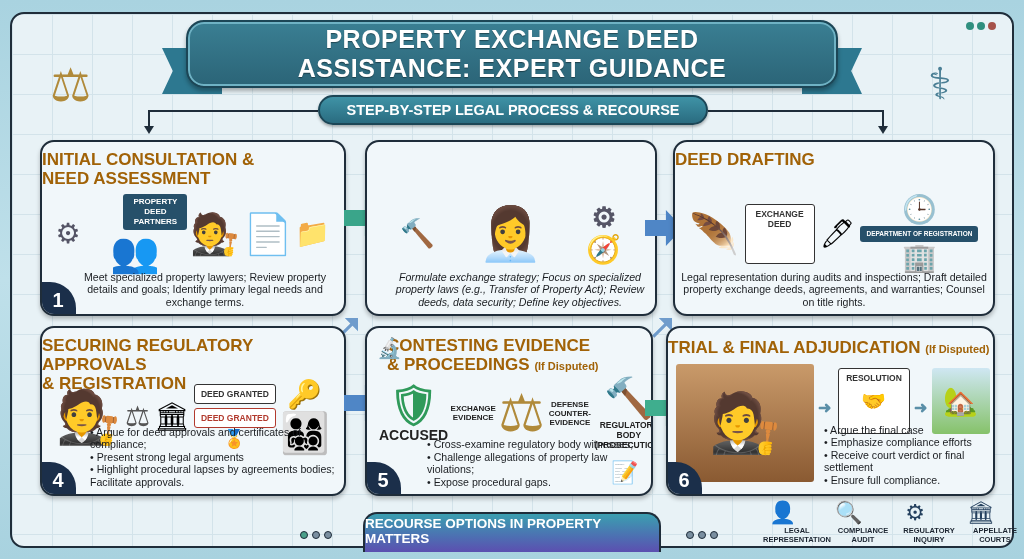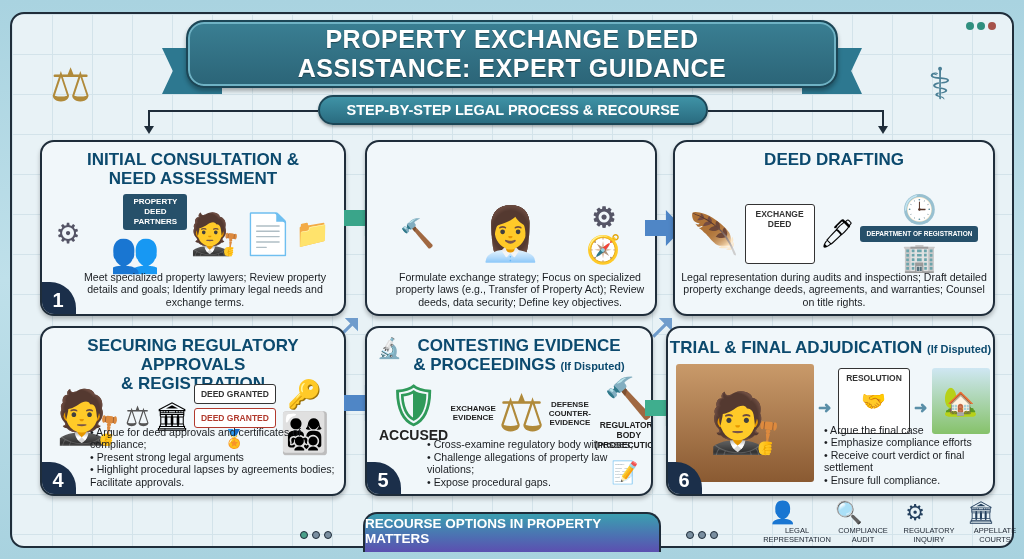--- a/index.html
+++ b/index.html
@@ -42,21 +42,21 @@
   }
   .flow-line { position: absolute; top: 110px; height: 2px; background: #1f2d3a; }
   .flow-drop { position: absolute; top: 110px; width: 2px; height: 20px; background: #1f2d3a; }
   .flow-arrowhead { position: absolute; top: 126px; width: 0; height: 0;
     border-left: 5px solid transparent; border-right: 5px solid transparent; border-top: 8px solid #1f2d3a; }
   .side-icon { position: absolute; font-size: 46px; }
   .card {
     position: absolute; background: #f1f7fa; border: 2px solid #1f2d3a; border-radius: 14px;
     box-shadow: 0 3px 4px rgba(0,0,0,.25); overflow: hidden;
   }
-  .card-title { text-align: center; font-weight: bold; color: #0c4a6e; font-size: 17px; line-height: 19px; padding-top: 8px; }
+  .card-title { font-weight: bold; color: #a16207; font-size: 17px; line-height: 19px; padding-top: 8px; }
   .card-title .small { font-size: 11px; font-weight: bold; }
   .card-desc { position: absolute; left: 30px; right: 6px; bottom: 6px; font-size: 10.6px; line-height: 12.5px; color: #1a1d21; text-align: center; }
   .card-desc.left { text-align: left; left: 48px; }
   .card-desc ul { list-style: none; }
   .card-desc li::before { content: "• "; }
   .badge {
     position: absolute; left: -2px; bottom: -2px; width: 36px; height: 34px;
     background: #1b2f4a; color: #fff; font-weight: bold; font-size: 20px;
     border-top-right-radius: 26px; display: flex; align-items: center; justify-content: center;
     padding-top: 3px;
@@ -74,21 +74,21 @@
     position: absolute; left: 363px; top: 512px; width: 298px; height: 40px;
     background: linear-gradient(180deg, #3b9fb0 0%, #4d6fb2 60%, #5c4fb0 100%);
     border: 2px solid #1f2d3a; border-bottom: none; border-radius: 14px 14px 0 0;
     color: #fff; font-weight: bold; font-size: 13.5px; display: flex; align-items: center; justify-content: center; padding-bottom: 4px;
   }
   .dots3 { position: absolute; top: 531px; display: flex; gap: 4px; }
   .dots3 span { width: 8px; height: 8px; border-radius: 50%; border: 1.5px solid #1f2d3a; background: #6aa; display: block; }
   .recourse { position: absolute; right: 14px; top: 500px; display: flex; gap: 8px; }
   .recourse .ri { display: flex; flex-direction: column; align-items: center; width: 58px; }
   .recourse .ri .g { font-size: 22px; line-height: 26px; color: #24405e; }
-  .recourse .ri .t { font-size: 7.5px; font-weight: normal; color: #1b2430; text-align: center; line-height: 9px; margin-left: 28px; }
+  .recourse .ri .t { font-size: 7.5px; font-weight: bold; color: #1b2430; text-align: center; line-height: 9px; margin-left: 28px; }
 </style>
 </head>
 <body>
 
 <div class="frame">
   <div class="win-dots">
     <span style="background:#2f8f7f"></span>
     <span style="background:#2f8f7f"></span>
     <span style="background:#a5524a"></span>
   </div>
@@ -136,21 +136,21 @@
 
 <div class="card" style="left:365px;top:140px;width:292px;height:176px;">
   <div class="illus" style="top:46px;height:92px;">
     <div class="glyph sm" style="color:#7a4a2a;">🔨</div>
     <div class="glyph lg">👩‍💼</div>
     <div class="ic">
       <div class="glyph sm" style="color:#556;">⚙</div>
       <div class="glyph sm">🧭</div>
     </div>
   </div>
-  <div class="card-desc" style="left:24px;">Formulate exchange strategy; Focus on specialized property laws (e.g., Transfer of Property Act); Review deeds, data security; Define key objectives.</div>
+  <div class="card-desc" style="left:24px;font-style:italic;">Formulate exchange strategy; Focus on specialized property laws (e.g., Transfer of Property Act); Review deeds, data security; Define key objectives.</div>
 </div>
 
 <div class="arrow-h" style="left:645px;top:210px;background:#4f86c6;"></div>
 
 <div class="card" style="left:673px;top:140px;width:322px;height:176px;">
   <div class="card-title">
     <div>DEED DRAFTING</div>
   </div>
   <div class="illus" style="top:46px;height:92px;">
     <div class="glyph" style="color:#4a5a6c;">🪶</div>

